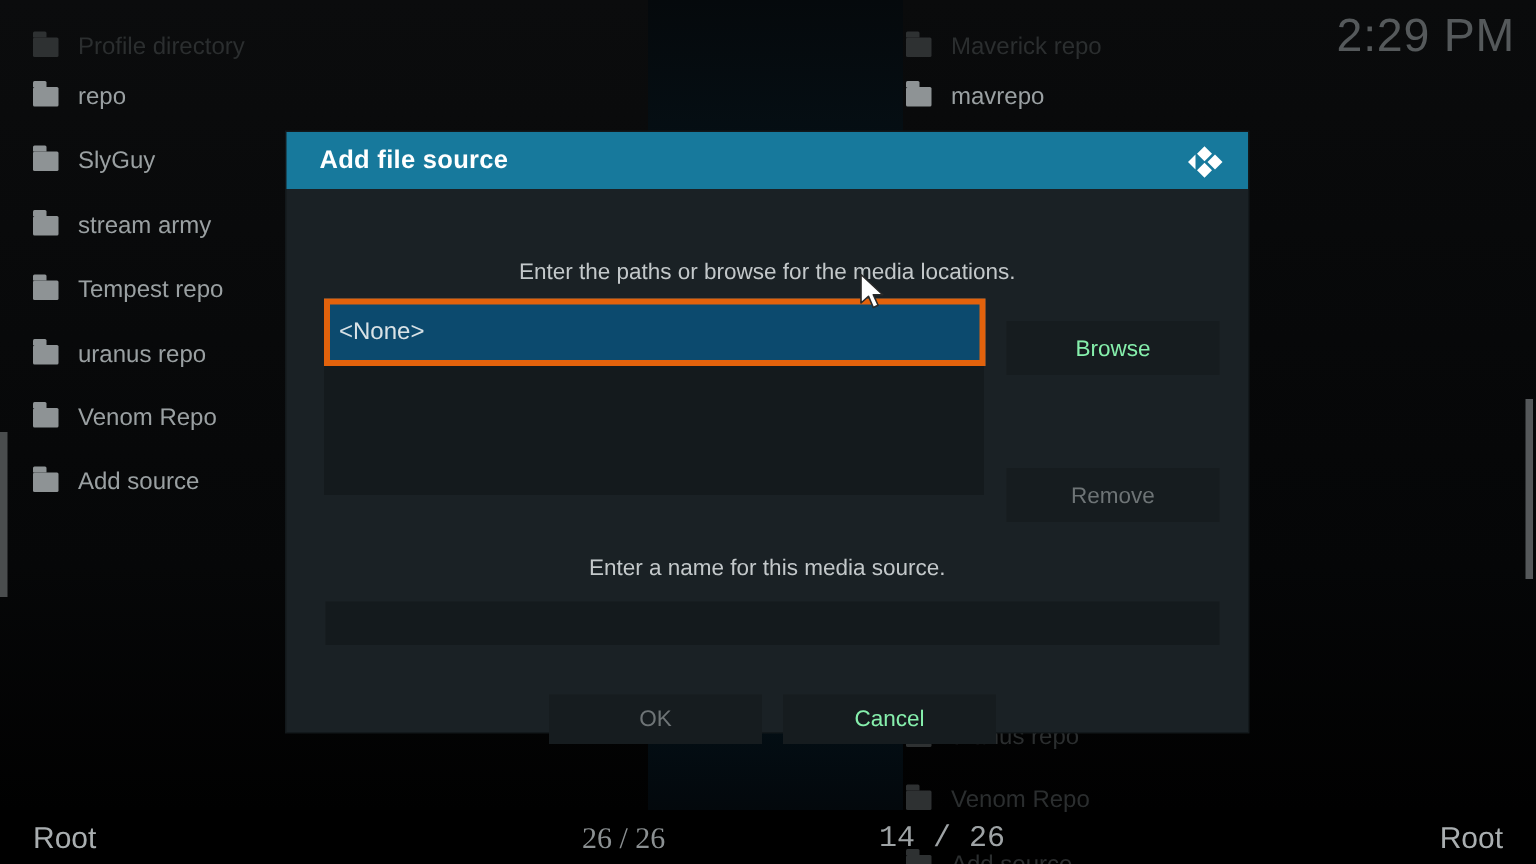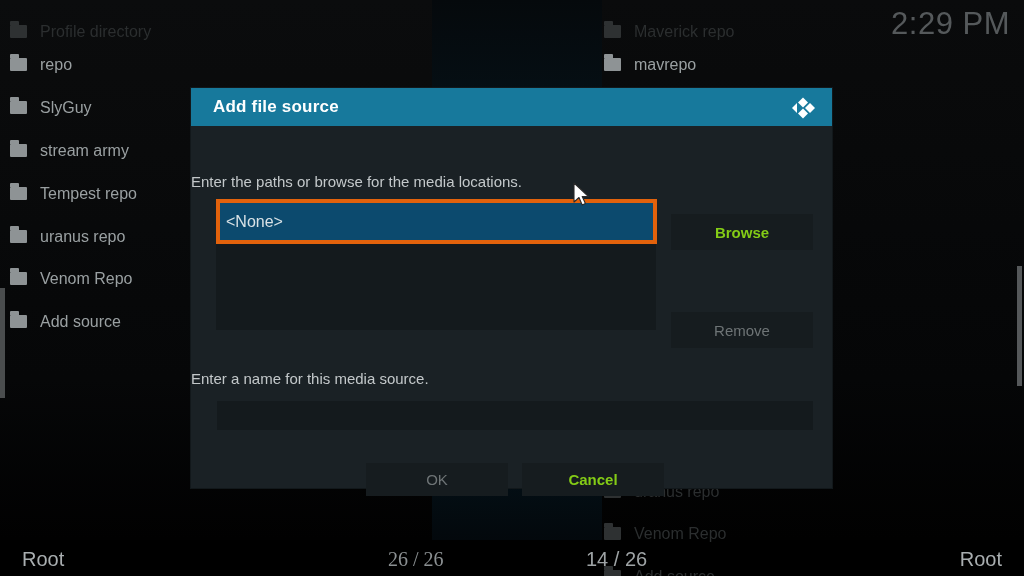--- a/index.html
+++ b/index.html
@@ -37,21 +37,21 @@
     font-size:31px; color:#55595b; font-weight:300; letter-spacing:.5px;
   }
 
   
   .col { position:absolute; top:0; }
   .col-left { left:0; width:432px; }
   .col-right { left:588px; width:436px; }
 
   .fm-item{
     position:absolute; height:43px; display:flex; align-items:center;
-    padding-left:10px; font-size:16px; color:#9aa0a2; white-space:nowrap;
+    padding-left:22px; font-size:16px; color:#9aa0a2; white-space:nowrap;
   }
   .col-right .fm-item{ padding-left:16px; }
   .fm-item.dim{ color:#2b2e2f; }
 
   .folder{
     width:17px; height:13px; position:relative; flex:0 0 auto; margin-right:13px;
     background:#8e9395; border-radius:1px;
   }
   .folder::before{
     content:""; position:absolute; left:0; top:-4px; width:9px; height:4px;
@@ -70,21 +70,21 @@
   }
 
   
   .statusbar{
     position:absolute; left:0; bottom:0; width:1024px; height:36px;
     font-size:20px; color:#a9aeb0;
   }
   .sb{ position:absolute; top:8px; }
   .sb-root-l{ left:22px; }
   .sb-count-l{ left:388px; color:#8b9092;font-family:Liberation Serif, serif; }
-  .sb-count-r{ left:586px; color:#9ea3a5; }
+  .sb-count-r{ left:586px; color:#9ea3a5;font-family:Liberation Mono, monospace; }
   .sb-root-r{ right:22px; }
 
   
   .dialog{
     position:absolute; left:191px; top:88px; width:641px; height:400px;
     background:#1a2125;
     box-shadow:0 0 0 1px #12181b;
   }
   .dlg-header{
     height:38px; background:#17799c; position:relative;
@@ -94,21 +94,21 @@
     font-size:17px; font-weight:700; color:#ffffff;
     margin-left:22px; letter-spacing:.2px;
   }
   .kodi-logo{
     position:absolute; right:14px; top:9px; width:34px; height:22px;
   }
 
   .dlg-body{ position:relative; height:362px; }
 
   .hint{
-    position:absolute; width:100%; text-align:left;
+    position:absolute; width:100%; text-align:center;
     font-size:15px; color:#c3c8ca;
   }
   .hint-paths{ top:47px; }
   .hint-name{ top:244px; }
 
   
   .path-listbox{
     position:absolute; left:25px; top:76px; width:440px; height:128px;
     background:#141a1d;
   }
@@ -120,21 +120,21 @@
   .path-row-sel .txt{
     font-size:16px; color:#d9e2e6; margin-left:6px;
   }
 
   
   .btn{
     position:absolute; background:#161c1f;
     display:flex; align-items:center; justify-content:center;
     font-size:15px; color:#c9ced0;
   }
-  .btn.strong{ color:#84cc16; font-weight:700; }
+  .btn.strong{ color:#86efac; font-weight:400; }
   .btn.disabled{ color:#6e7476; }
 
   .btn-browse{ left:480px; top:88px; width:142px; height:36px; }
   .btn-add{    left:480px; top:137px; width:142px; height:36px; }
   .btn-remove{ left:480px; top:186px; width:142px; height:36px; }
 
   
   .name-input{
     position:absolute; left:26px; top:275px; width:596px; height:29px;
     background:#141a1d;

